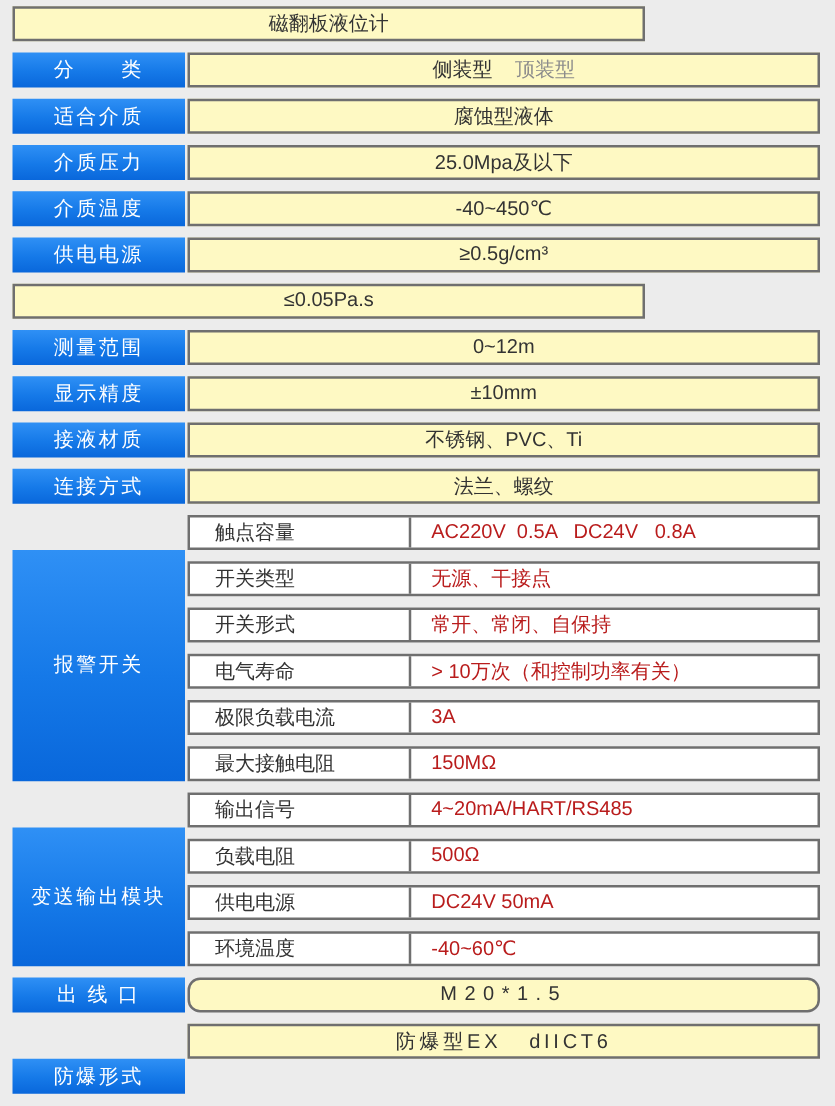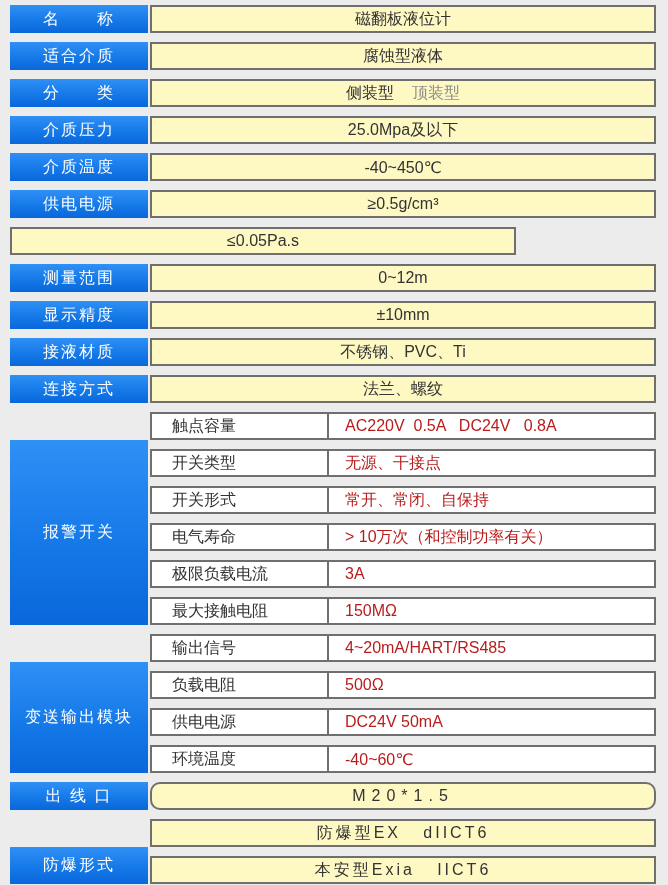--- a/index.html
+++ b/index.html
@@ -72,38 +72,37 @@
   }
   .ls-wide { letter-spacing: 6px; border-radius: 10px; }
   .ls-med  { letter-spacing: 3px; }
 </style>
 </head>
 <body>
 
 <div class="page">
 
   <div class="row">
-    <div class="label">名　　称</div>
     <div class="value">磁翻板液位计</div>
-  </div>
-
-  <div class="row">
-    <div class="label">适合介质</div>
-    <div class="value">腐蚀型液体</div>
   </div>
 
   <div class="row">
     <div class="label">分　　类</div>
     <div class="value">
       <span>侧装型</span>
       <span class="secondary">顶装型</span>
     </div>
   </div>
 
   <div class="row">
+    <div class="label">适合介质</div>
+    <div class="value">腐蚀型液体</div>
+  </div>
+
+  <div class="row">
     <div class="label">介质压力</div>
     <div class="value">25.0Mpa及以下</div>
   </div>
 
   <div class="row">
     <div class="label">介质温度</div>
     <div class="value">-40~450℃</div>
   </div>
 
   <div class="row">
@@ -189,17 +188,16 @@
 
   <div class="row">
     <div class="label">出 线 口</div>
     <div class="value ls-wide">M20*1.5</div>
   </div>
 
   <div class="group">
     <div class="label group-label">防爆形式</div>
     <div class="group-rows">
       <div class="value ls-med">防爆型EX   dIICT6</div>
-      <div class="value ls-med">本安型Exia   IICT6</div>
     </div>
   </div>
 
 </div>
 
 </body></html>

